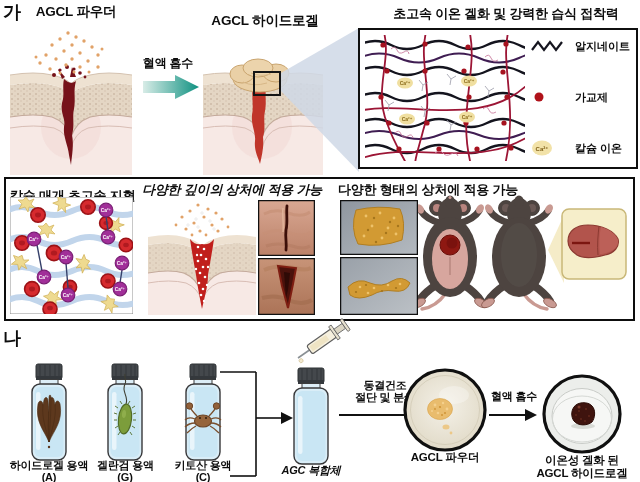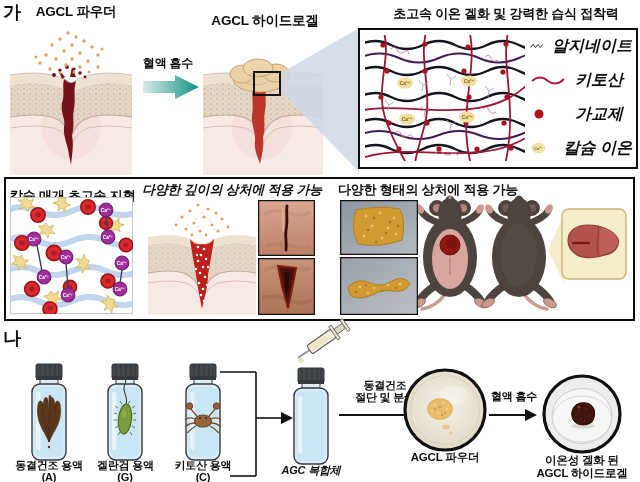--- a/index.html
+++ b/index.html
@@ -10,21 +10,21 @@
   .c{text-align:center;}
   .panel-label{font-size:18px;font-weight:bold;}
   .sec-title{font-size:13px;}
   .big-title{font-size:13.5px;}
   .small-lab{font-size:11px;line-height:12px;}
   .mid-lab{font-size:11.5px;line-height:12.5px;}
   .box{background:#fff;border:2px solid #0f0f0f;}
   .midbox{border:2.5px solid #0d0d0d;background:#fff;}
   .legend{display:flex;flex-direction:column;justify-content:space-between;}
   .legend-row{display:flex;align-items:center;gap:7px;height:20px;}
-  .legend-label{font-size:16px;font-weight:bold;white-space:nowrap;font-style:italic;}
+  .legend-label{font-size:11px;font-weight:bold;white-space:nowrap;}
   svg{display:block;}
 </style>
 </head>
 <body>
 
 <div id="fig">
 
   <div class="abs panel-label" style="left:3px;top:0px;">가</div>
   <div class="abs ttl big-title c" style="left:11px;top:3px;width:130px;">AGCL 파우더</div>
   <div class="abs ttl big-title c" style="left:200px;top:12px;width:130px;">AGCL 하이드로겔</div>
@@ -193,26 +193,20 @@
         <ellipse cx="102" cy="82" rx="8" ry="5.5" fill="#f0dfa0"></ellipse>
           <text x="102" y="84" font-size="5" font-weight="bold" fill="#8a6a1a" text-anchor="middle">Ca²⁺</text>
       </g>
     </svg>
     <div class="abs legend" style="left:170px;top:6px;width:102px;height:122px;">
       <div class="legend-row">
         <svg width="38" height="16" viewBox="0 0 38 16">
             <polyline points="2,12 8,4 14,12 20,4 26,12 32,4" fill="none" stroke-width="2.2" stroke="#15151f"></polyline>
           </svg>
         <span class="legend-label">알지네이트</span>
-      </div>
-      <div class="legend-row">
-        <svg width="38" height="16" viewBox="0 0 38 16">
-            <path d="M2,9 Q10,2 18,9 Q26,15 34,7" fill="none" stroke-width="2" stroke="#a81e3e"></path>
-          </svg>
-        <span class="legend-label">키토산</span>
       </div>
       <div class="legend-row">
         <svg width="38" height="16" viewBox="0 0 38 16">
             <circle cx="9" cy="8" r="4.5" fill="#b0121a"></circle>
           </svg>
         <span class="legend-label">가교제</span>
       </div>
       <div class="legend-row">
         <svg width="38" height="20" viewBox="0 0 38 20">
           <ellipse cx="12" cy="10" rx="10" ry="7.5" fill="#f2e2a8"></ellipse>
@@ -654,21 +648,21 @@
         <line x1="33" y1="3" x2="33" y2="16"></line>
       </g>
     <rect x="10" y="14" width="26" height="4" fill="#34383c"></rect>
     <rect x="14" y="17.5" width="18" height="5" fill="#dcedf6" stroke="#3c3c3c" stroke-width="1"></rect>
     <rect x="6" y="22" width="34" height="76" rx="8" fill="#d9edf7" stroke="#38383a" stroke-width="1.4"></rect>
     <rect x="8.5" y="25" width="29" height="70" rx="6" fill="#c9e6f4"></rect>
     <rect x="10" y="30" width="4.5" height="58" rx="2.2" fill="#ffffff" opacity="0.6"></rect>
   </svg>
 
   <div class="abs ttl small-lab c" style="left:7px;top:459px;width:84px;">
-    <div>동결건조 용액</div>
+    <div>하이드로겔 용액</div>
     <div>(A)</div>
   </div>
   <div class="abs ttl small-lab c" style="left:173px;top:459px;width:60px;">
     <div>키토산 용액</div>
     <div>(C)</div>
   </div>
   <div class="abs ttl small-lab c" style="left:97px;top:459px;width:56px;">
     <div>겔란검 용액</div>
     <div>(G)</div>
   </div>

